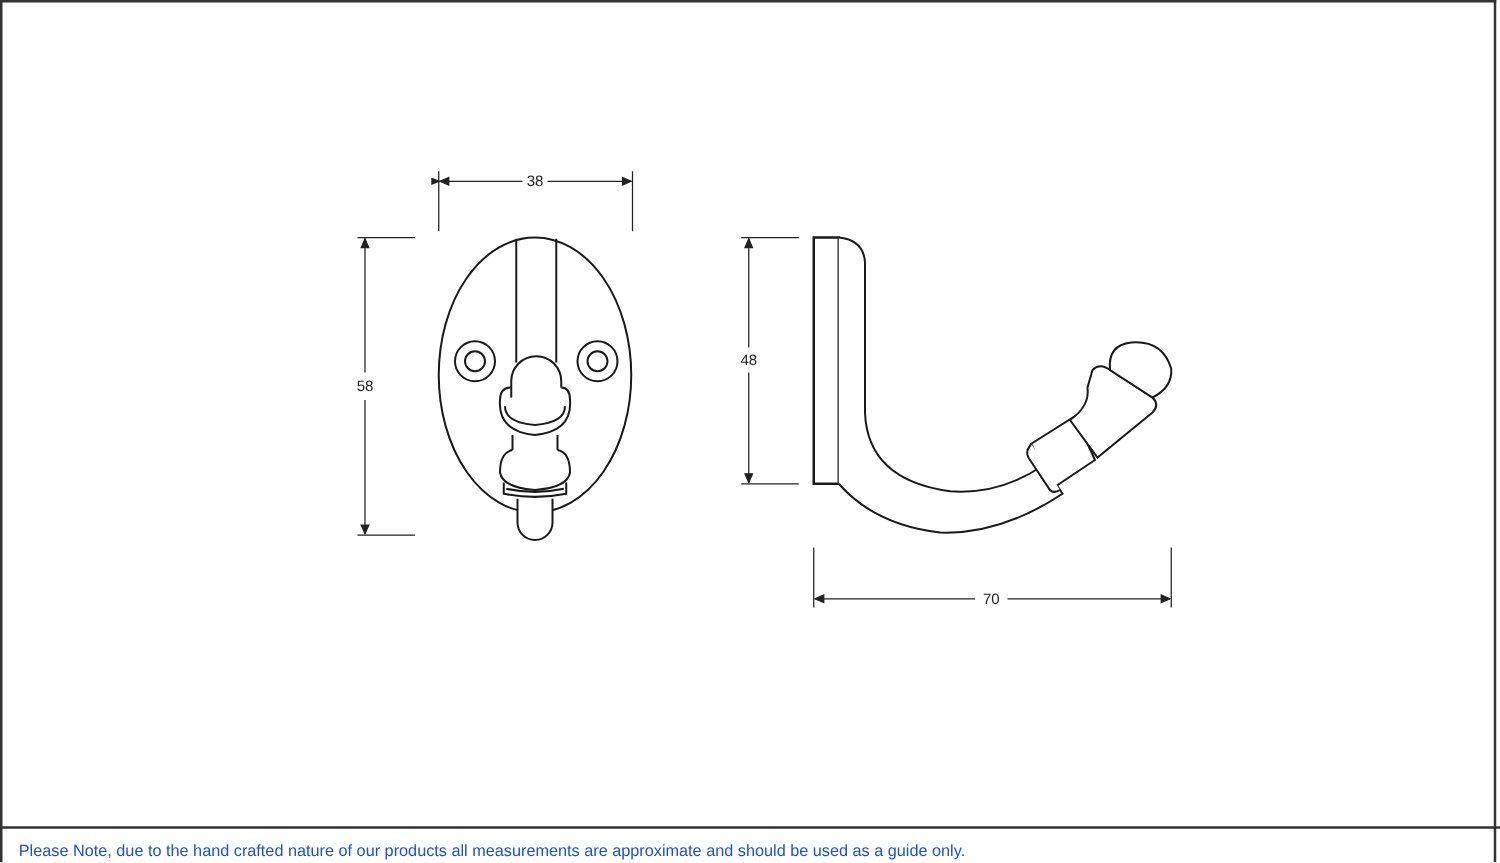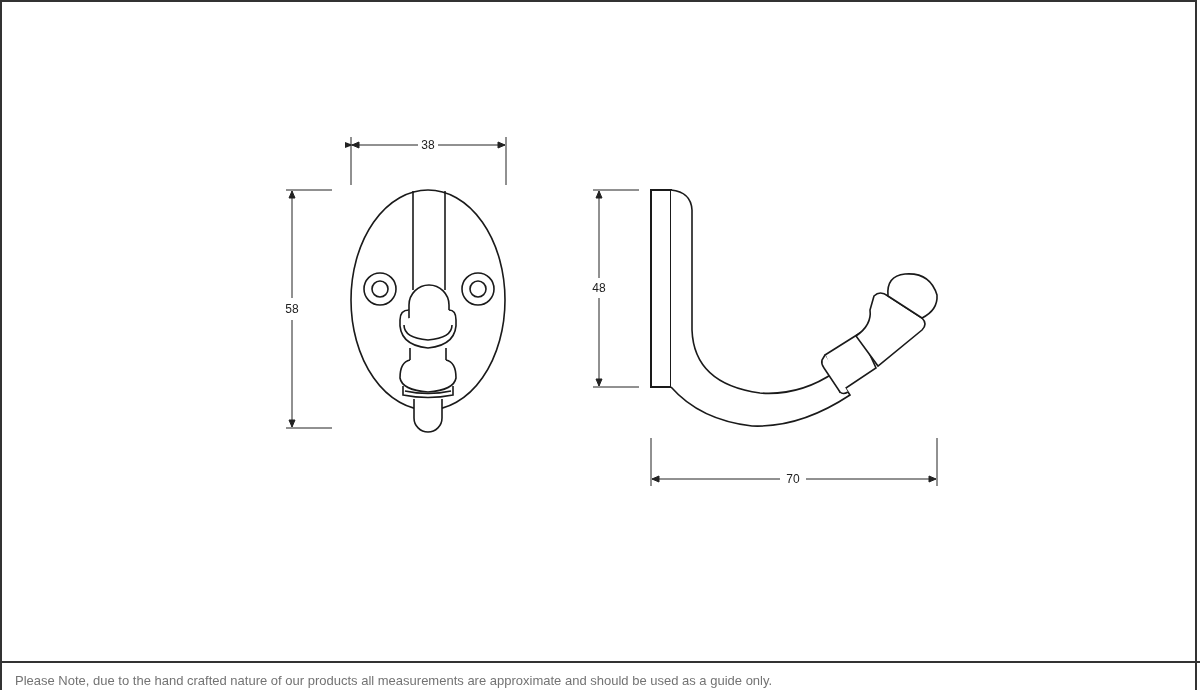--- a/index.html
+++ b/index.html
@@ -1,19 +1,19 @@
 <!DOCTYPE html>
 <html><head>
 <meta charset="utf-8">
 <style>
   html, body { margin:0; padding:0; background:#fff; }
   body { width:1200px; height:690px; position:relative; overflow:hidden; font-family:"Liberation Sans", sans-serif; }
   .frame { position:absolute; left:0; top:0; width:1197px; height:690px; border-left:2px solid #333; border-top:2px solid #333; border-right:2px solid #333; box-sizing:border-box; }
   .divider { position:absolute; left:0; top:661px; width:1200px; height:2px; background:#333; }
-  .note { position:absolute; left:15px; top:673px; font-size:13px; color:#737373; white-space:nowrap; }
+  .note { position:absolute; left:15px; top:673px; font-size:13px; color:#1d4ed8; white-space:nowrap; }
   svg.drawing { position:absolute; left:0; top:0; }
   .dim { font-size:12px; fill:#222; font-family:"Liberation Sans", sans-serif; }
 </style>
 </head>
 <body>
 
 <div class="frame"></div>
 <div class="divider"></div>
 
 <svg class="drawing" width="1200" height="660" viewBox="0 0 1200 660">

